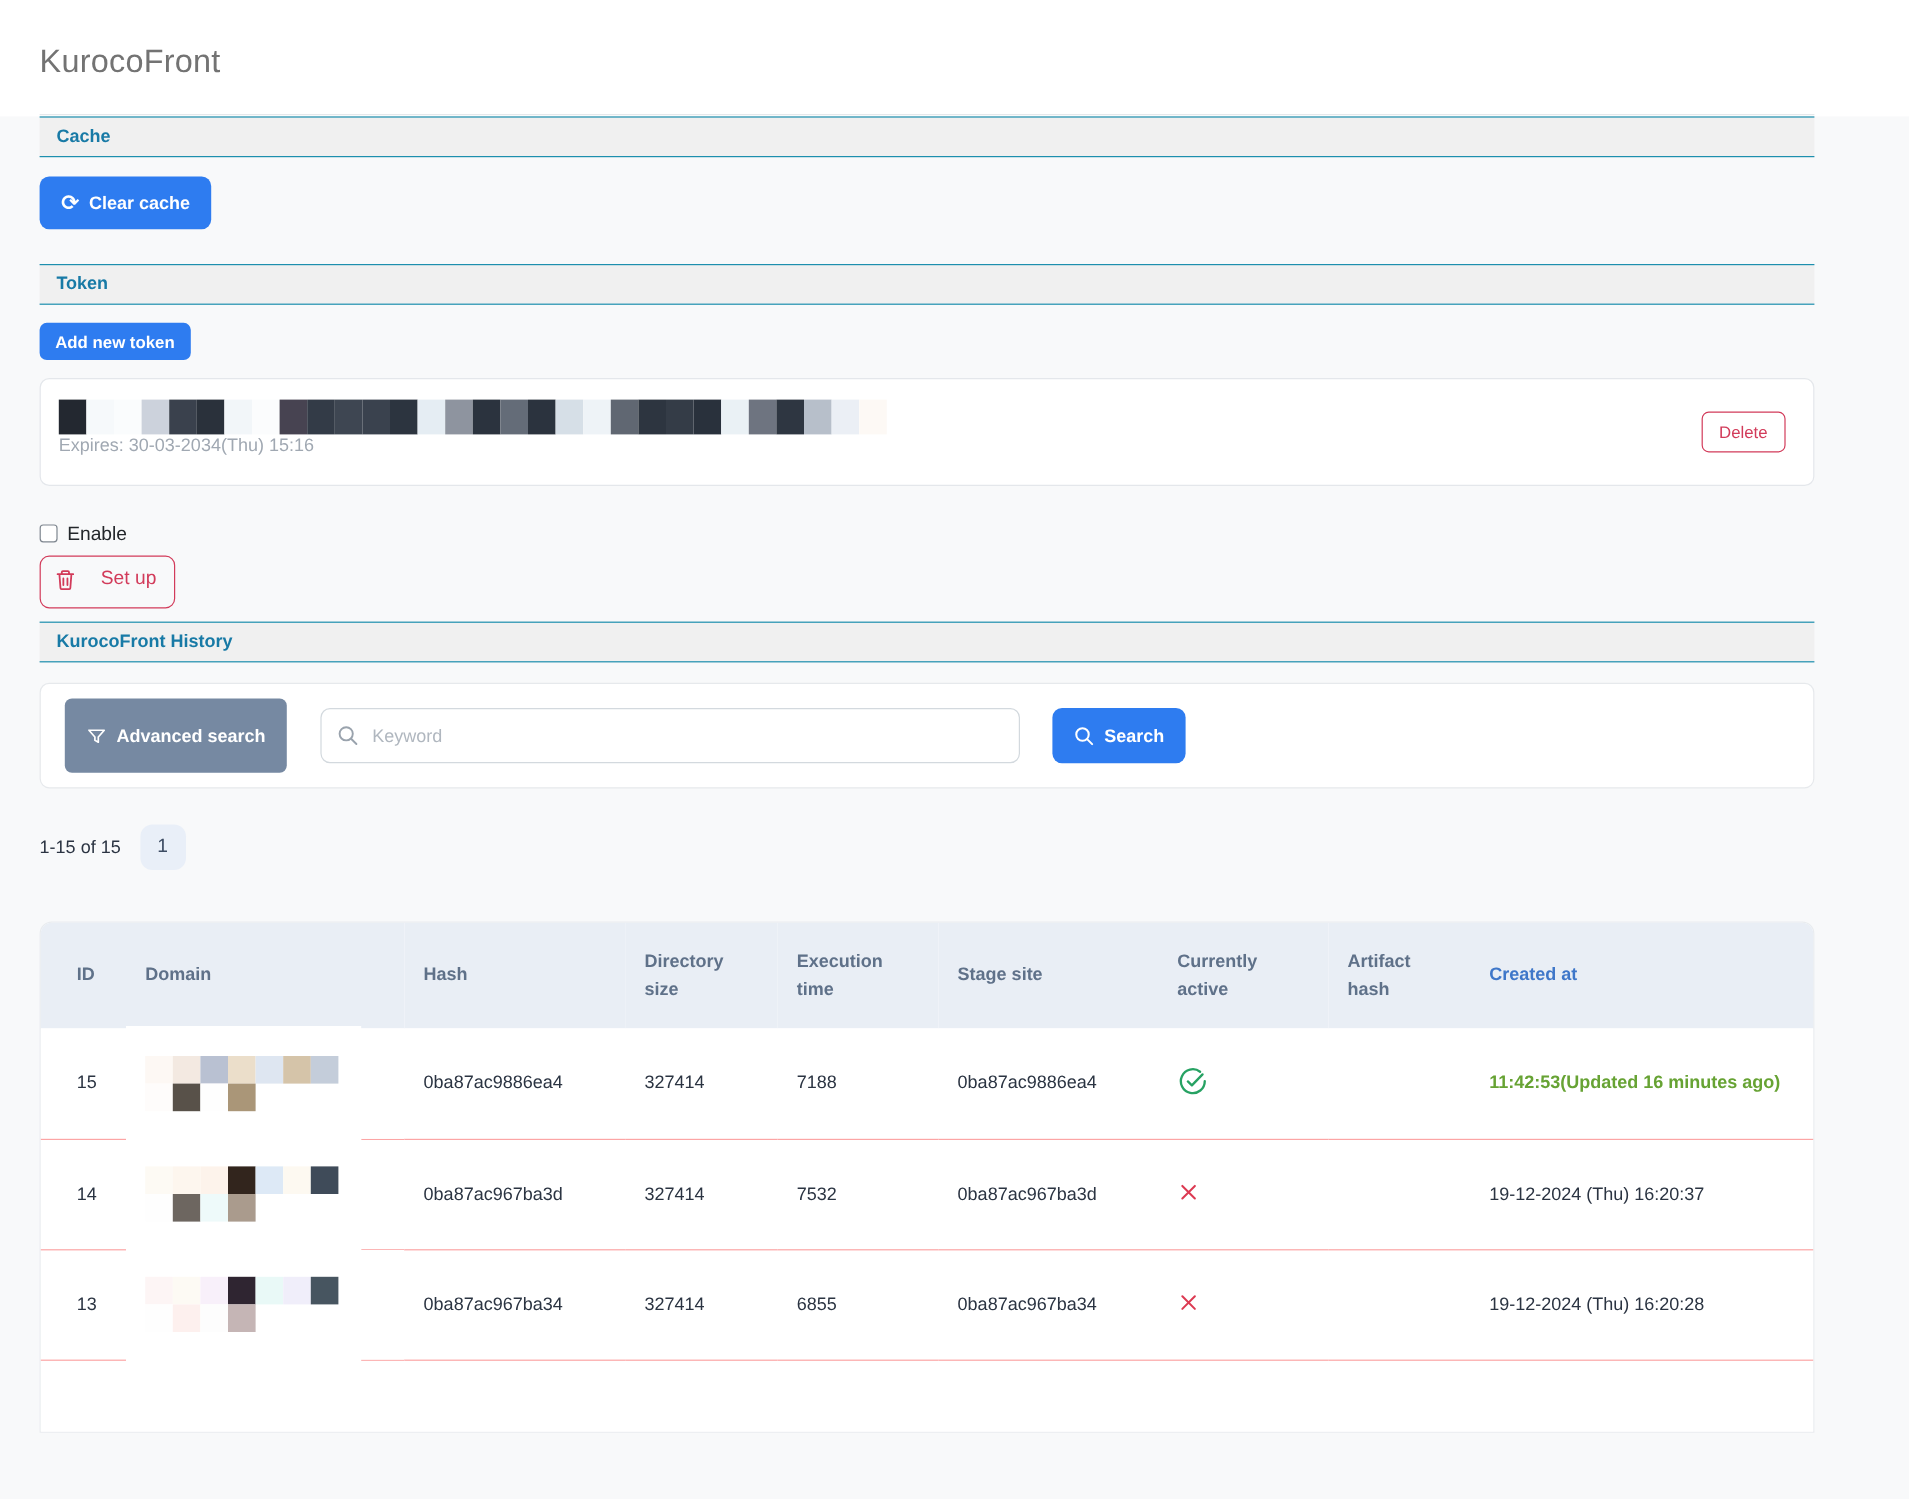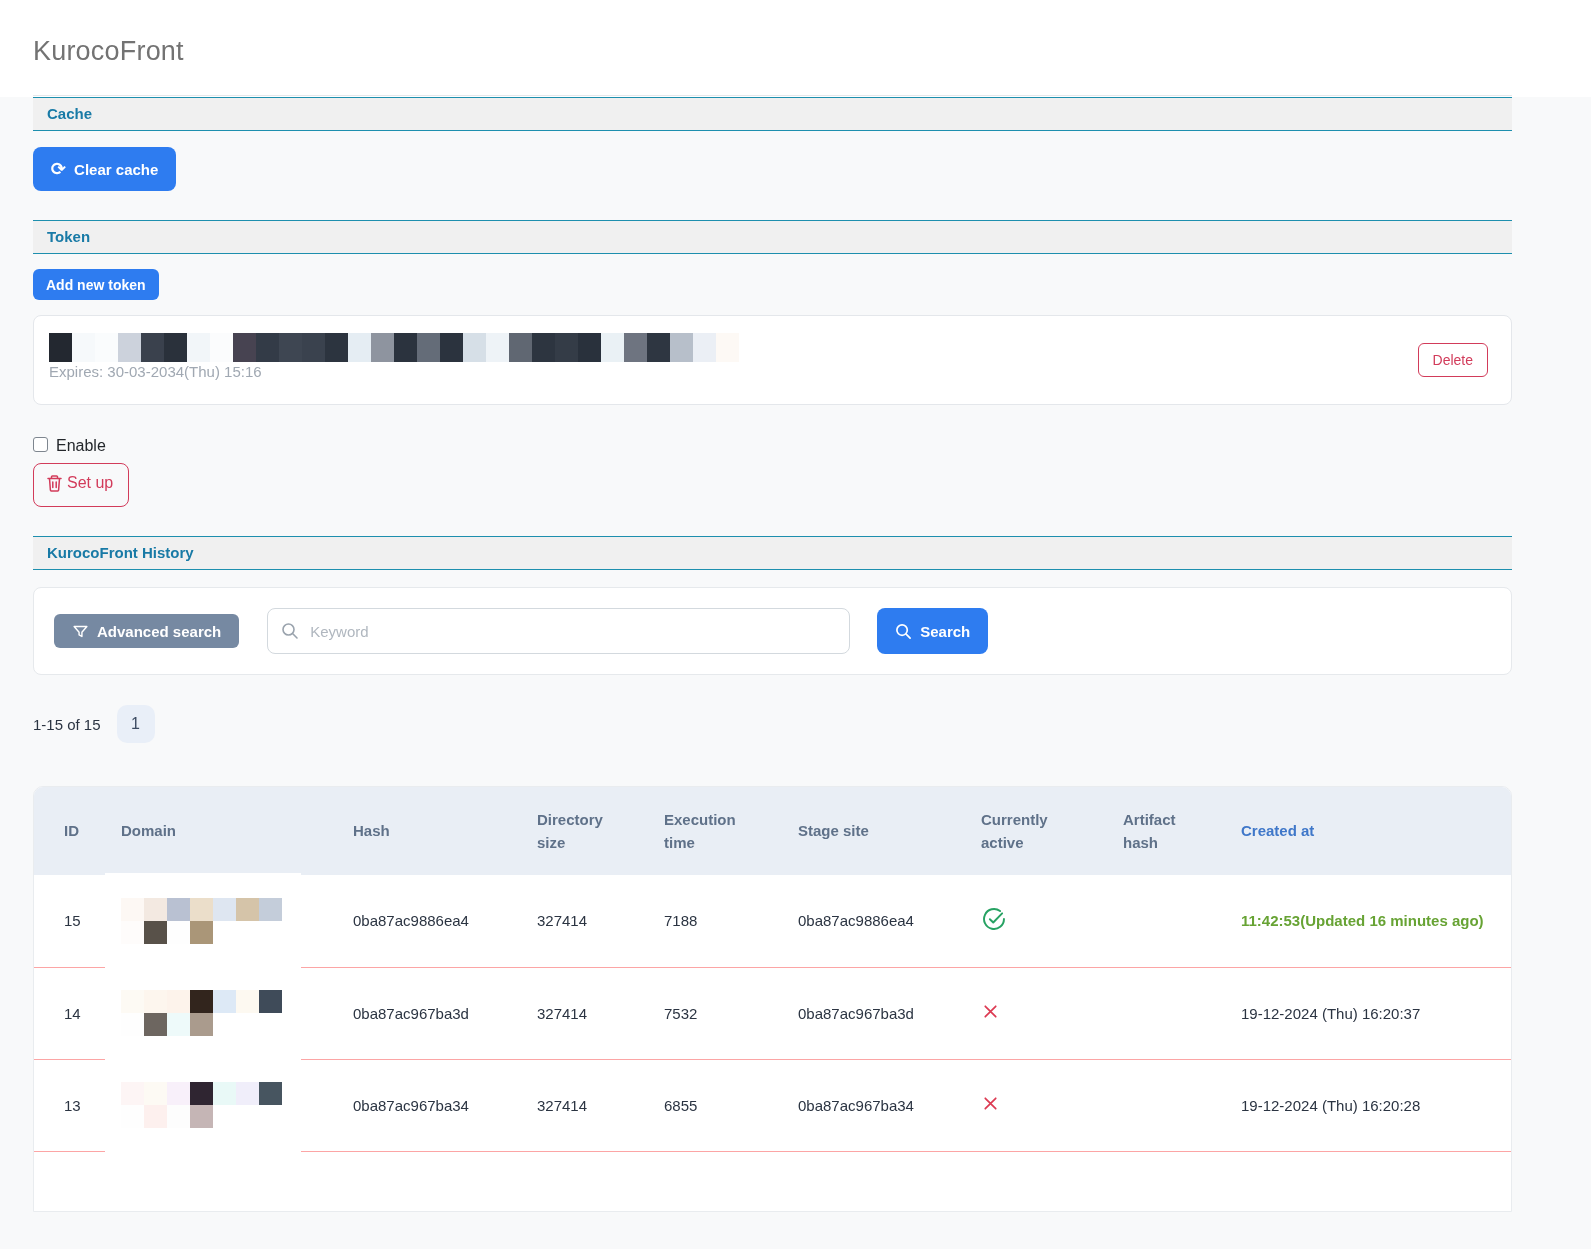--- a/index.html
+++ b/index.html
@@ -20,21 +20,21 @@
 
   .section-bar {
     height:34px; line-height:32px;
     background:#f0f0f0;
     border-top:1px solid #1d8fae; border-bottom:1px solid #1d8fae;
     color:#187aa6; font-size:15px; font-weight:700;
     padding-left:14px;
   }
   .section-bar.token-bar { margin-top:29px; }
   .section-bar.delhist-bar { margin-top:27px; }
-  .section-bar.history-bar { margin-top:29px; }
+  .section-bar.history-bar { margin-top:11px; }
 
   .btn { display:inline-flex; align-items:center; gap:8px; border:none; cursor:pointer;
          font-family:inherit; font-weight:600; }
   .btn-primary { background:#2e7cf0; color:#fff; }
   .clear-cache-btn { margin-top:16px; height:44px; padding:0 18px; border-radius:8px; font-size:15px; }
   .refresh-glyph { font-size:18px; font-weight:700; line-height:1; }
   .add-token-btn { margin-top:15px; height:31px; padding:0 13px; border-radius:6px; font-size:14px; }
 
   .token-card {
     margin-top:15px; height:90px; background:#fff;
@@ -50,28 +50,28 @@
   }
   .delete-token-btn { height:34px; padding:0 14px; border-radius:6px; font-size:14px; font-weight:400; }
 
   .enable-row { display:flex; gap:8px; margin-top:32px;
                 font-size:16px; color:#23272b; width:fit-content; cursor:pointer; }
   .enable-row input {
     appearance:none; -webkit-appearance:none; width:15px; height:15px; margin:0;
     border:1px solid #7e868f; border-radius:3px; background:#fff; cursor:pointer;
   }
   .setup-btn { margin-top:8px; height:44px; padding:0 15px 4px 12px; border-radius:8px;
-               font-size:16px; font-weight:400; gap:4px; background:transparent; }
+               font-size:16px; font-weight:400; gap:21px; background:transparent; }
 
   .search-card {
     margin-top:17px; height:88px; background:#fff;
     border:1px solid #e6e9ec; border-radius:8px;
     display:flex; align-items:center; padding:0 20px;
   }
-  .btn-slate { background:#7689a2; color:#fff; height:34px; padding:0 18px;
+  .btn-slate { background:#7689a2; color:#fff; height:62px; padding:0 18px;
                border-radius:6px; font-size:15px; }
   .keyword-wrap { position:relative; margin-left:28px; }
   .keyword-wrap svg { position:absolute; left:14px; top:14px; }
   .keyword-input {
     width:583px; height:46px; border:1px solid #d3d9de; border-radius:8px;
     padding:0 12px 0 42px; font-size:15px; font-family:inherit; color:#2b3442;
     outline:none; background:#fff;
   }
   .keyword-input::placeholder { color:#b0b7bf; }
   .search-btn { margin-left:27px; height:46px; padding:0 18px; border-radius:8px; font-size:15px; }

